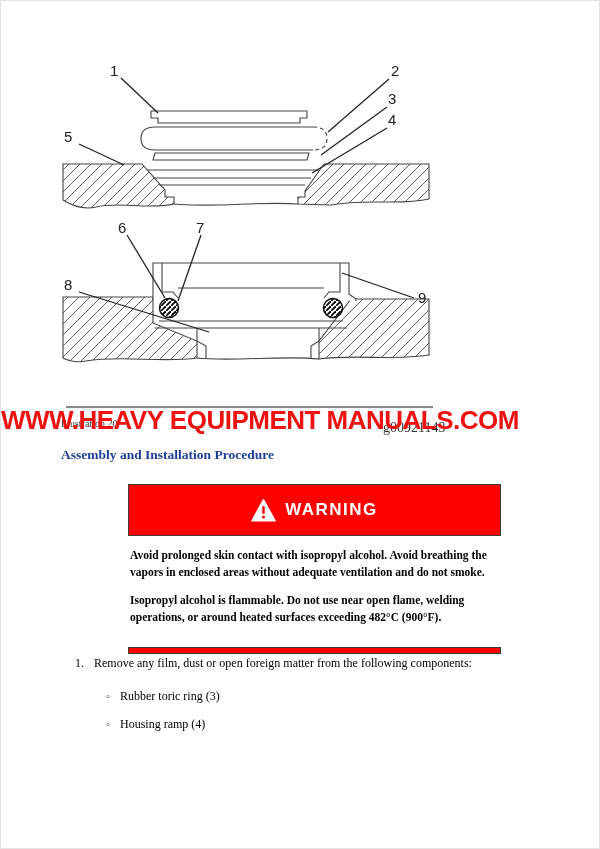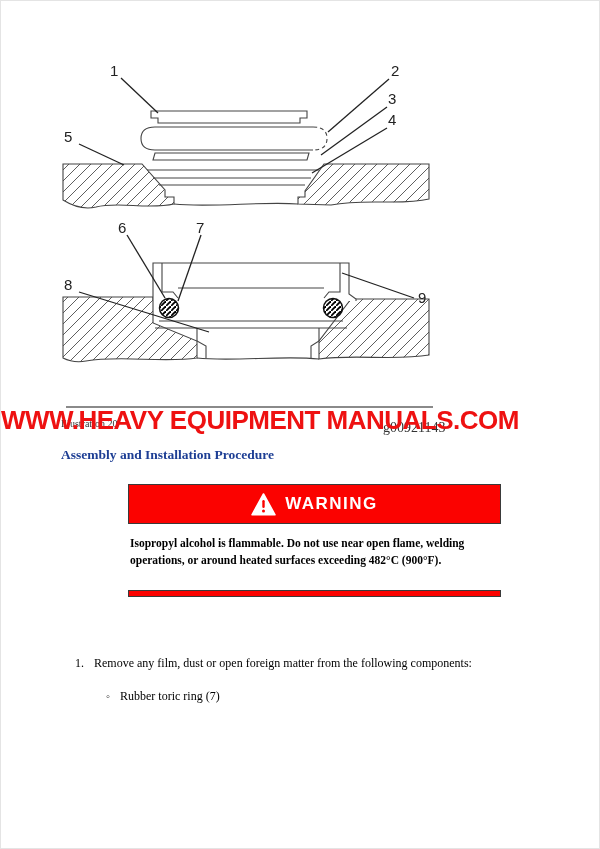--- a/index.html
+++ b/index.html
@@ -39,21 +39,21 @@
   }
   .section-heading {
     position: absolute; left: 60px; top: 446px;
     font-size: 13.5px; font-weight: bold;
     color: #1d3e94;
   }
   .warning-box {
     position: absolute; left: 127px; top: 483px; width: 373px;
   }
   .warning-bar {
-    height: 40px; background: #fb0200;
+    height: 52px; background: #fb0200;
     border: 1px solid #3a3a3a;
     display: flex; align-items: center; justify-content: center; gap: 9px;
   }
   .warning-title {
     color: #fff; font-family: "Liberation Sans", sans-serif;
     font-weight: bold; font-size: 17px; letter-spacing: 1.5px;
   }
   .warning-body {
     padding: 0 8px 0 2px;
     font-weight: bold; font-size: 11.5px; line-height: 17px;
@@ -181,28 +181,32 @@
     <span style="display:flex;">
       <svg width="25" height="23" viewBox="0 0 25 23">
         <path d="M12.5,1 L24,21.8 H1 Z" fill="#ffffff" stroke="#ffffff" stroke-width="1.6" stroke-linejoin="round"></path>
         <rect x="11.3" y="7" width="2.4" height="8" rx="1.2" fill="#fb0200"></rect>
         <circle cx="12.5" cy="18.1" r="1.5" fill="#fb0200"></circle>
       </svg>
     </span>
     <span class="warning-title">WARNING</span>
   </div>
   <div class="warning-body">
+    <p>Avoid prolonged skin contact with isopropyl alcohol. Avoid breathing the vapors in enclosed areas without adequate ventilation and do not smoke.</p>
     <p>Isopropyl alcohol is flammable. Do not use near open flame, welding operations, or around heated surfaces exceeding 482°C (900°F).</p>
   </div>
   <div class="warning-footer"></div>
 </div>
 
 <div class="steps">
   <div class="step-row">
     <span class="step-number">1.</span>
     <span>Remove any film, dust or open foreign matter from the following components:</span>
   </div>
   <div class="sub-list">
     <div class="sub-item">
-      <span class="bullet">◦</span><span>Rubber toric ring (7)</span>
+      <span class="bullet">◦</span><span>Rubber toric ring (3)</span>
     </div>
+    <div class="sub-item">
+      <span class="bullet">◦</span><span>Housing ramp (4)</span>
+    </div>
   </div>
 </div>
 
 </body></html>

